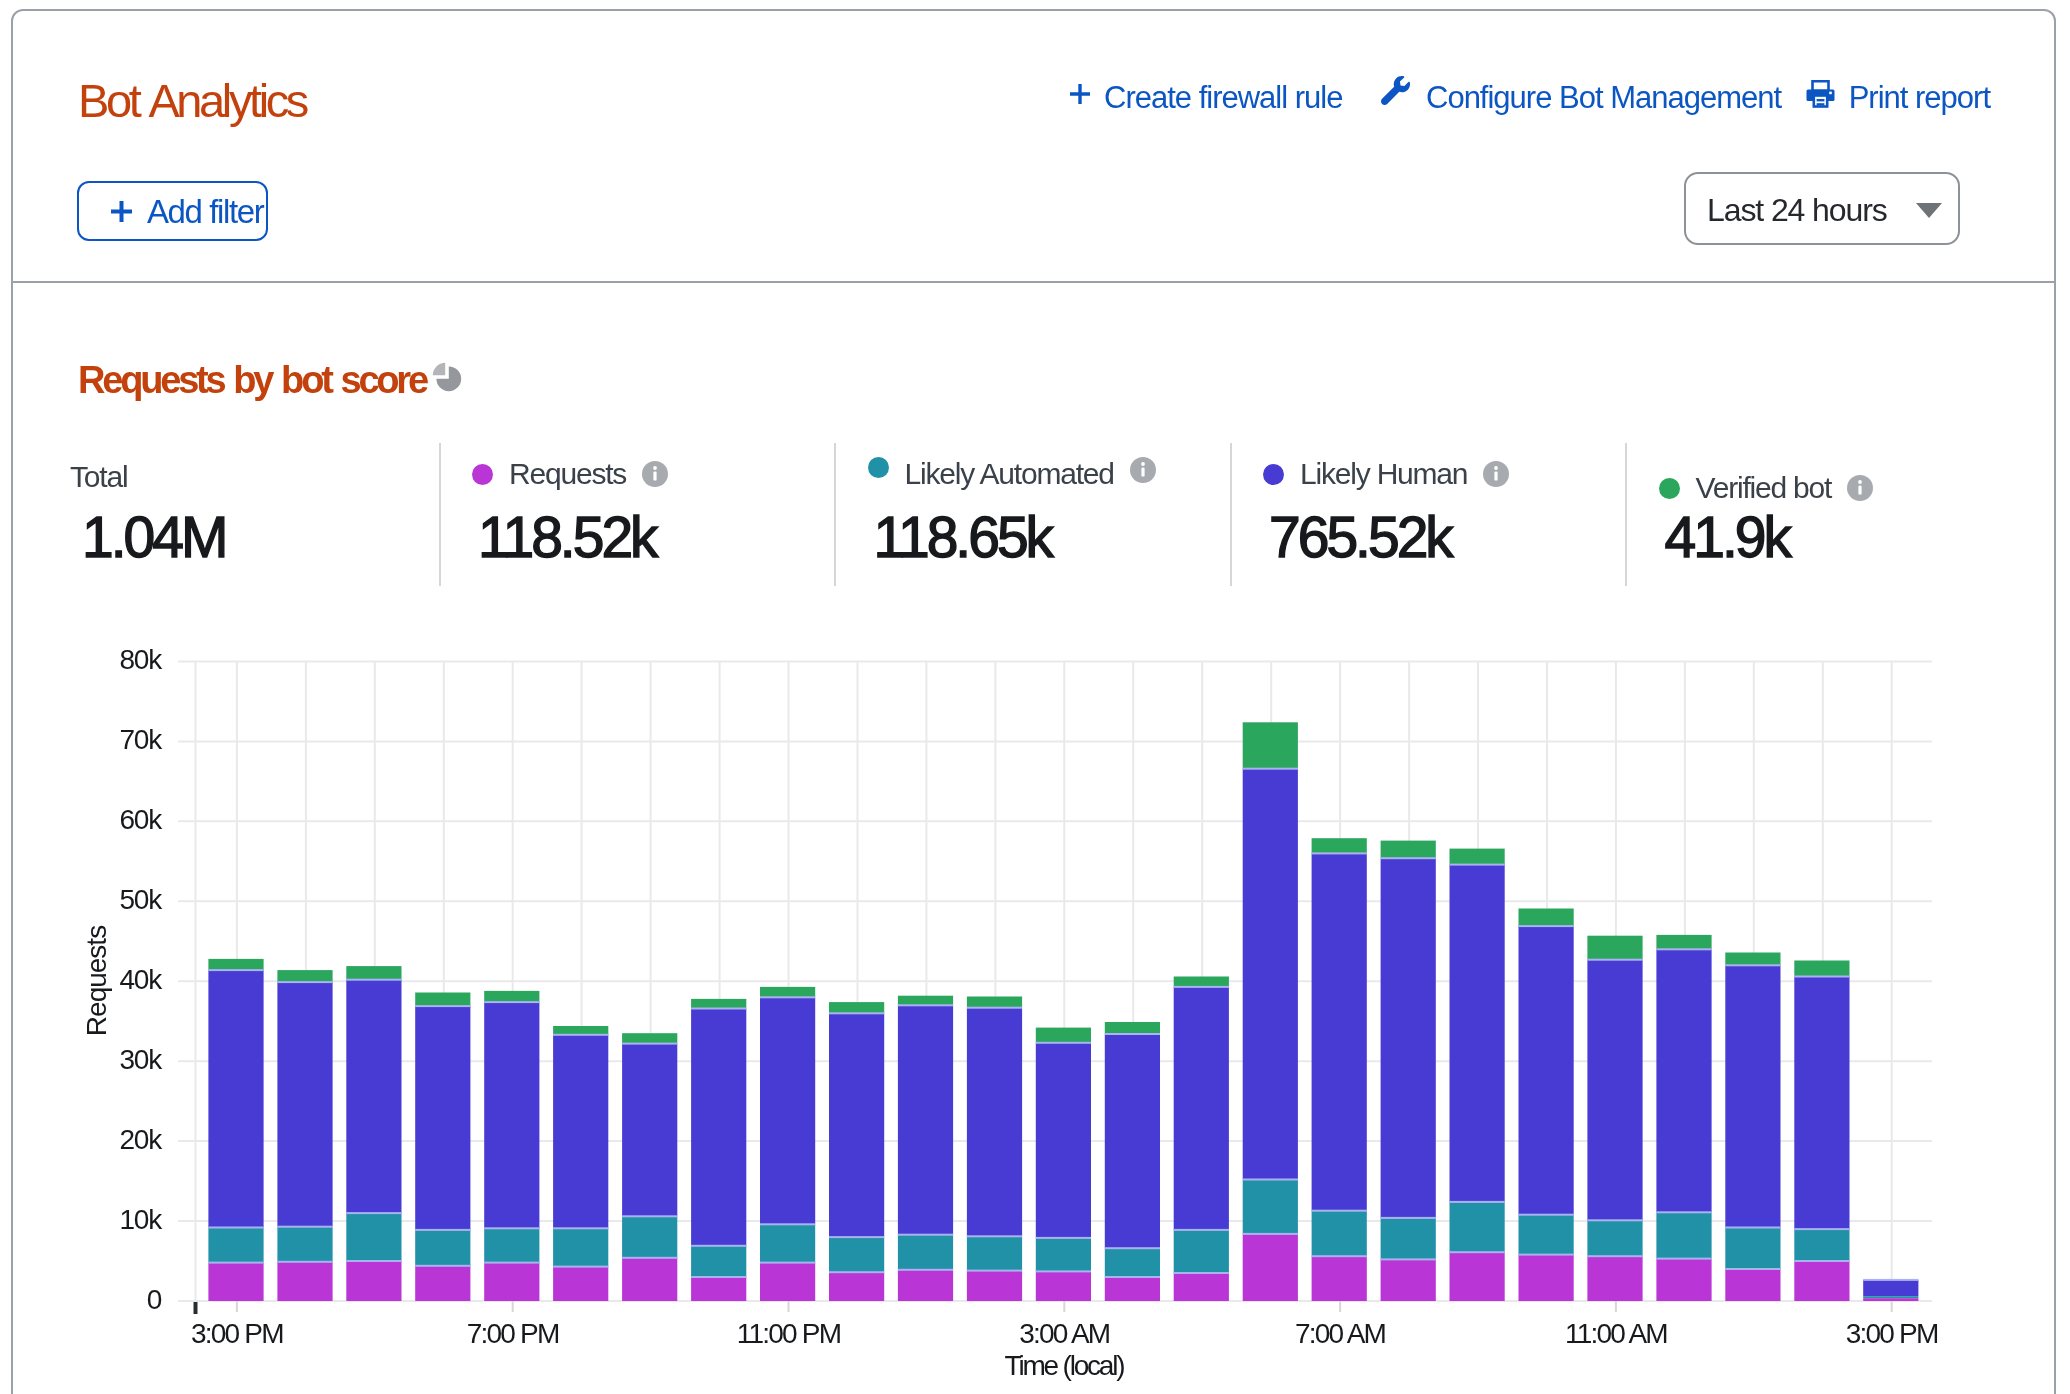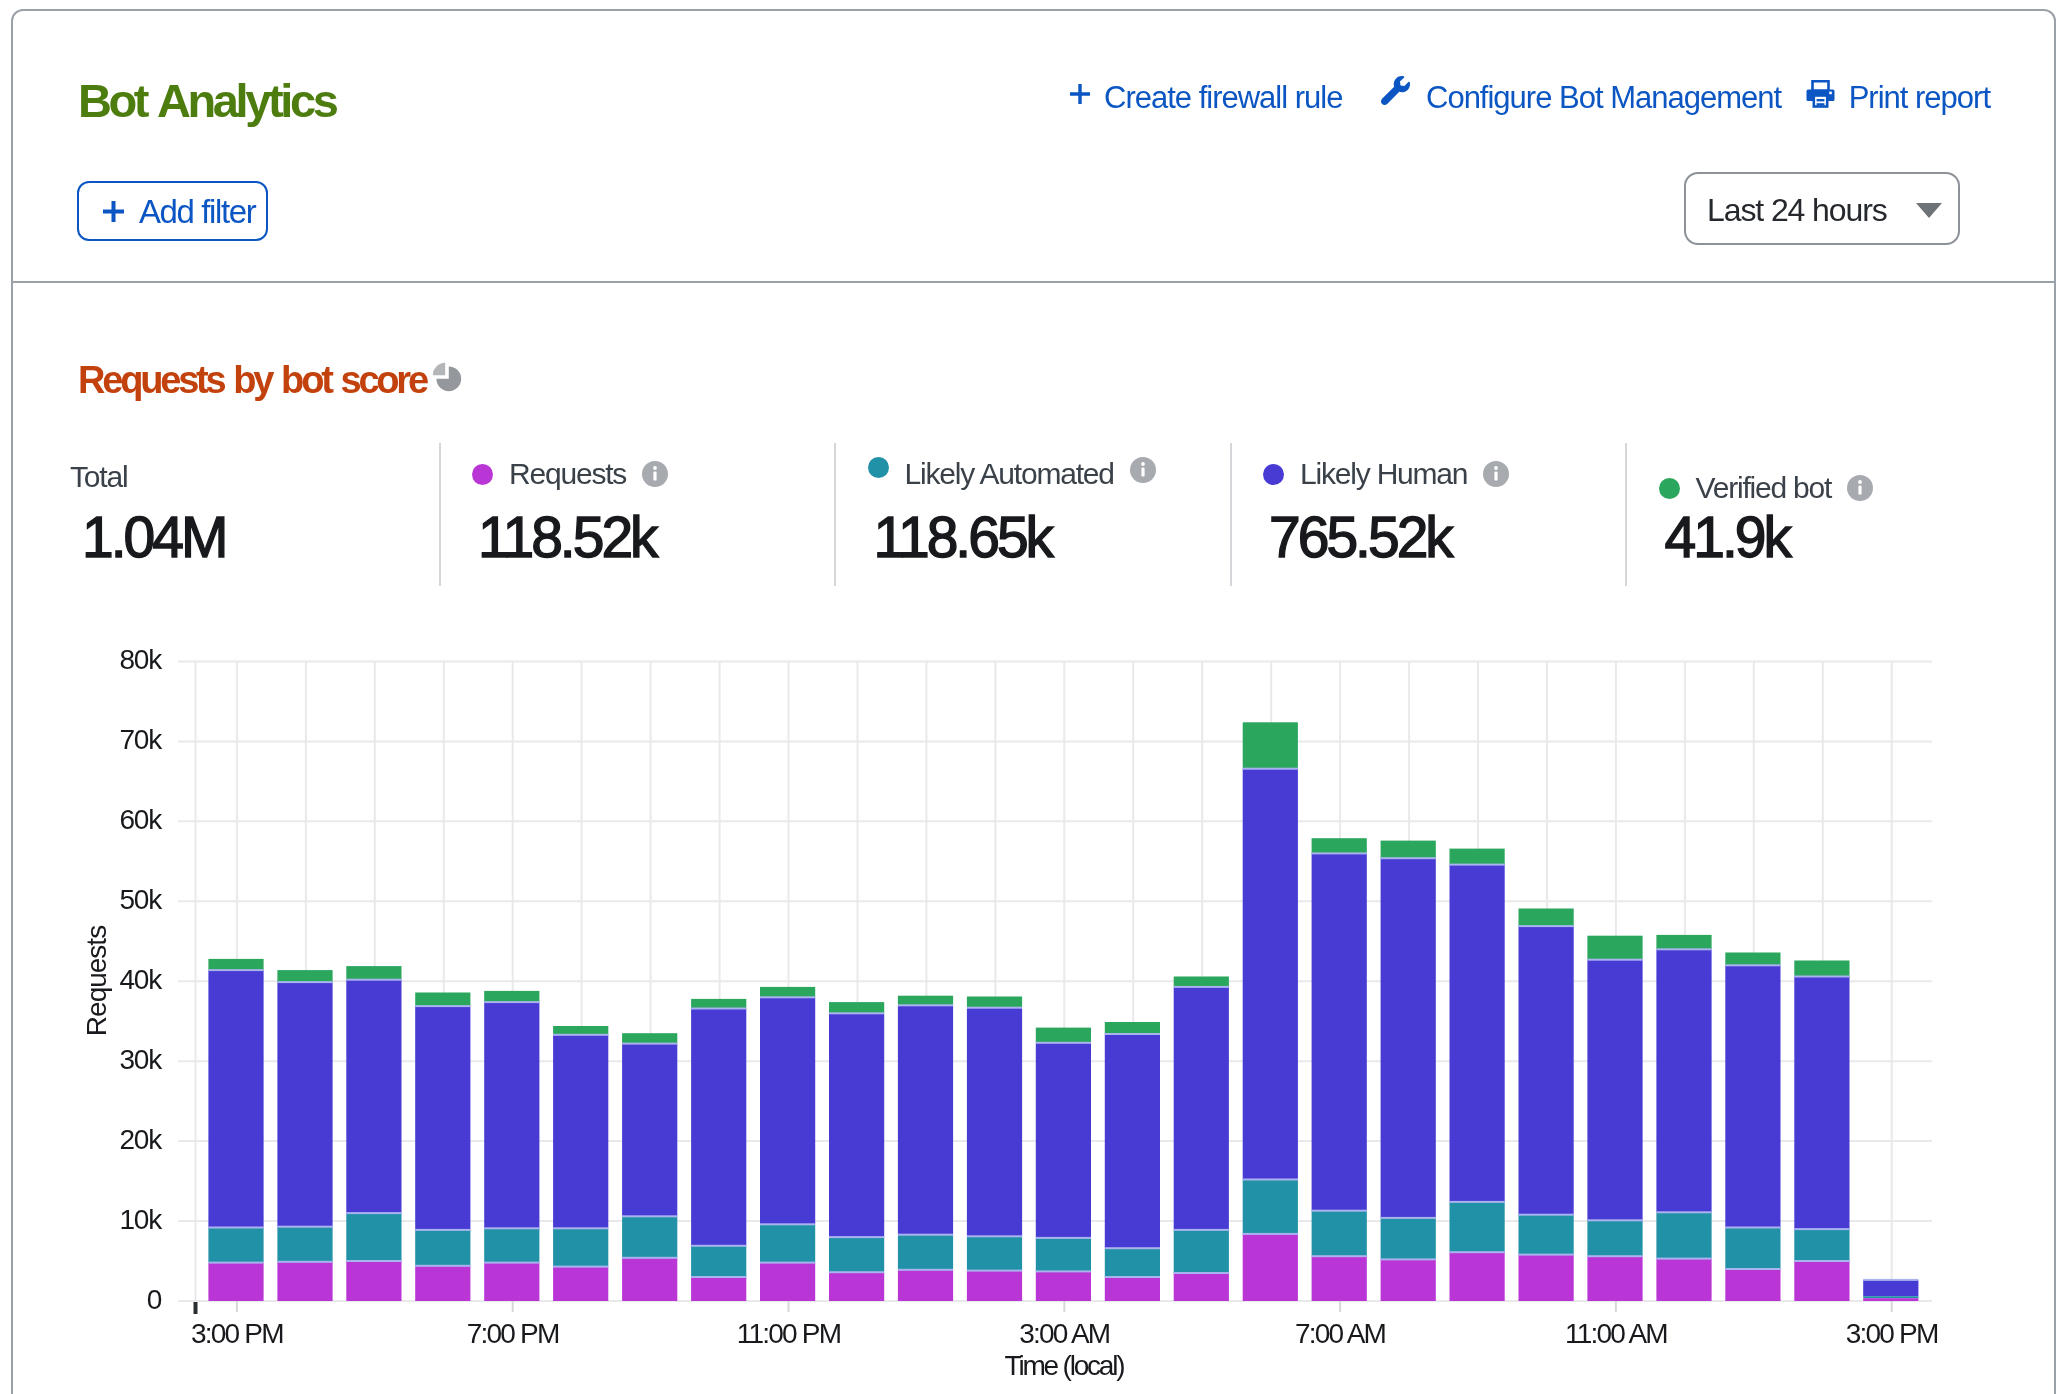--- a/index.html
+++ b/index.html
@@ -7,21 +7,21 @@
     border:2px solid #9ba1a9; border-radius:12px; background:#fff; }
   .lnk { position:absolute; display:flex; align-items:center; gap:14px;
     color:#0b56c3; font-size:31px; letter-spacing:-1.0px; white-space:nowrap; }
   .val { position:absolute; top:504px; font-size:57px; font-weight:400;
     -webkit-text-stroke:1.4px #17191c; letter-spacing:-3.0px; color:#17191c; white-space:nowrap;margin-left:8px; }
 </style></head>
 <body>
 <div id="card"></div>
 <div style="position:absolute;left:13px;top:281px;width:2041px;height:2px;background:#9ba1a9;"></div>
 
-<div style="position:absolute;left:78px;top:73px;font-size:47px;font-weight:700;color:#4d7c0f;letter-spacing:-3.4px;word-spacing:3px;">Bot Analytics</div>
+<div style="position:absolute;left:78px;top:73px;font-size:47px;font-weight:400;color:#c2410c;letter-spacing:-3.4px;word-spacing:3px;">Bot Analytics</div>
 <div class="lnk" style="left:1070px;top:80px;">
     <svg width="20" height="20" viewBox="0 0 20 20" style="position:relative;top:-4px">
       <path d="M8.3 0h3.4v8.3H20v3.4H11.7V20h-3.4V11.7H0v-3.4h8.3z" fill="#0b56c3"></path>
     </svg>
     <span>Create firewall rule</span>
   </div>
 <div class="lnk" style="left:1381px;top:80px;gap:16px;">
     <svg width="29" height="29" viewBox="0 0 512 512" style="display:block;position:relative;top:-8px">
       <path fill="#0b56c3" d="M507.73 109.1c-2.24-9.03-13.54-12.09-20.12-5.51l-74.36 74.36-67.88-11.31-11.31-67.88 74.36-74.36c6.62-6.62 3.43-17.9-5.66-20.16-47.38-11.74-99.55.91-136.58 37.93-39.64 39.64-50.55 97.1-34.05 147.2L18.74 402.76c-24.99 24.99-24.99 65.51 0 90.5 24.99 24.99 65.51 24.99 90.5 0l213.21-213.21c50.12 16.71 107.47 5.68 147.37-34.22 37.07-37.07 49.7-89.32 37.91-136.73z"></path>
     </svg>
@@ -33,21 +33,21 @@
       <rect x="0.5" y="9.5" width="28" height="11.5" rx="1.5" fill="#0b56c3"></rect>
       <rect x="23.2" y="11.6" width="2.6" height="2.6" fill="#fff"></rect>
       <rect x="7.8" y="15.5" width="13.4" height="11" fill="#fff" stroke="#0b56c3" stroke-width="2.6"></rect>
       <rect x="10.6" y="19" width="7.8" height="2.4" fill="#0b56c3"></rect>
       <rect x="10.6" y="23.2" width="7.8" height="2.4" fill="#0b56c3"></rect>
     </svg>
     <span>Print report</span>
   </div>
 
 <div style="position:absolute;left:77px;top:181px;width:191px;height:60px;border:2px solid #0b56c3;border-radius:12px;
-  display:flex;align-items:center;justify-content:flex-start;padding-left:24px;gap:15px;">
+  display:flex;align-items:center;justify-content:flex-start;padding-left:32px;gap:15px;">
   <svg width="21" height="21" viewBox="0 0 21 21" style="position:relative;top:0px">
       <path d="M8.5 0h4v8.5H21v4H12.5V21h-4V12.5H0v-4h8.5z" fill="#0b56c3"></path>
     </svg>
     <span style="font-size:33px;color:#0b56c3;letter-spacing:-1.4px;position:relative;top:1px;">Add filter</span>
   </div>
 
 <div style="position:absolute;left:1684px;top:172px;width:276px;height:73px;border:2px solid #8d9299;border-radius:14px;
   display:flex;align-items:center;">
   <span style="font-size:32px;color:#25282c;margin-left:21px;letter-spacing:-1.1px;position:relative;top:2px;">Last 24 hours</span>
   <span style="position:absolute;right:16px;top:29px;width:0;height:0;border-left:13px solid transparent;border-right:13px solid transparent;border-top:15px solid #6e7378;"></span>

